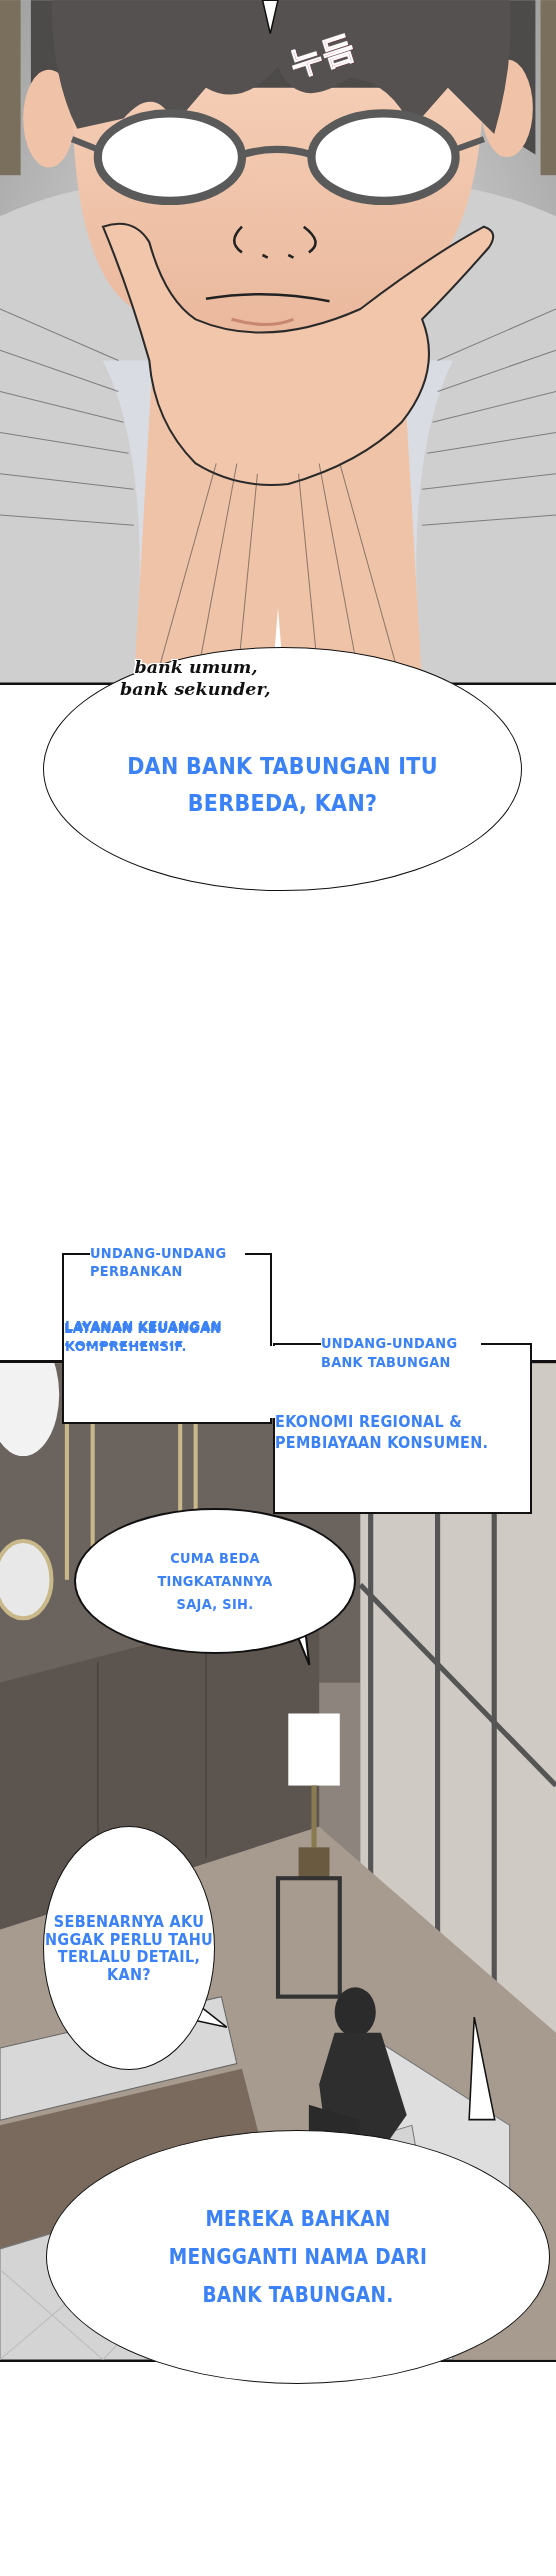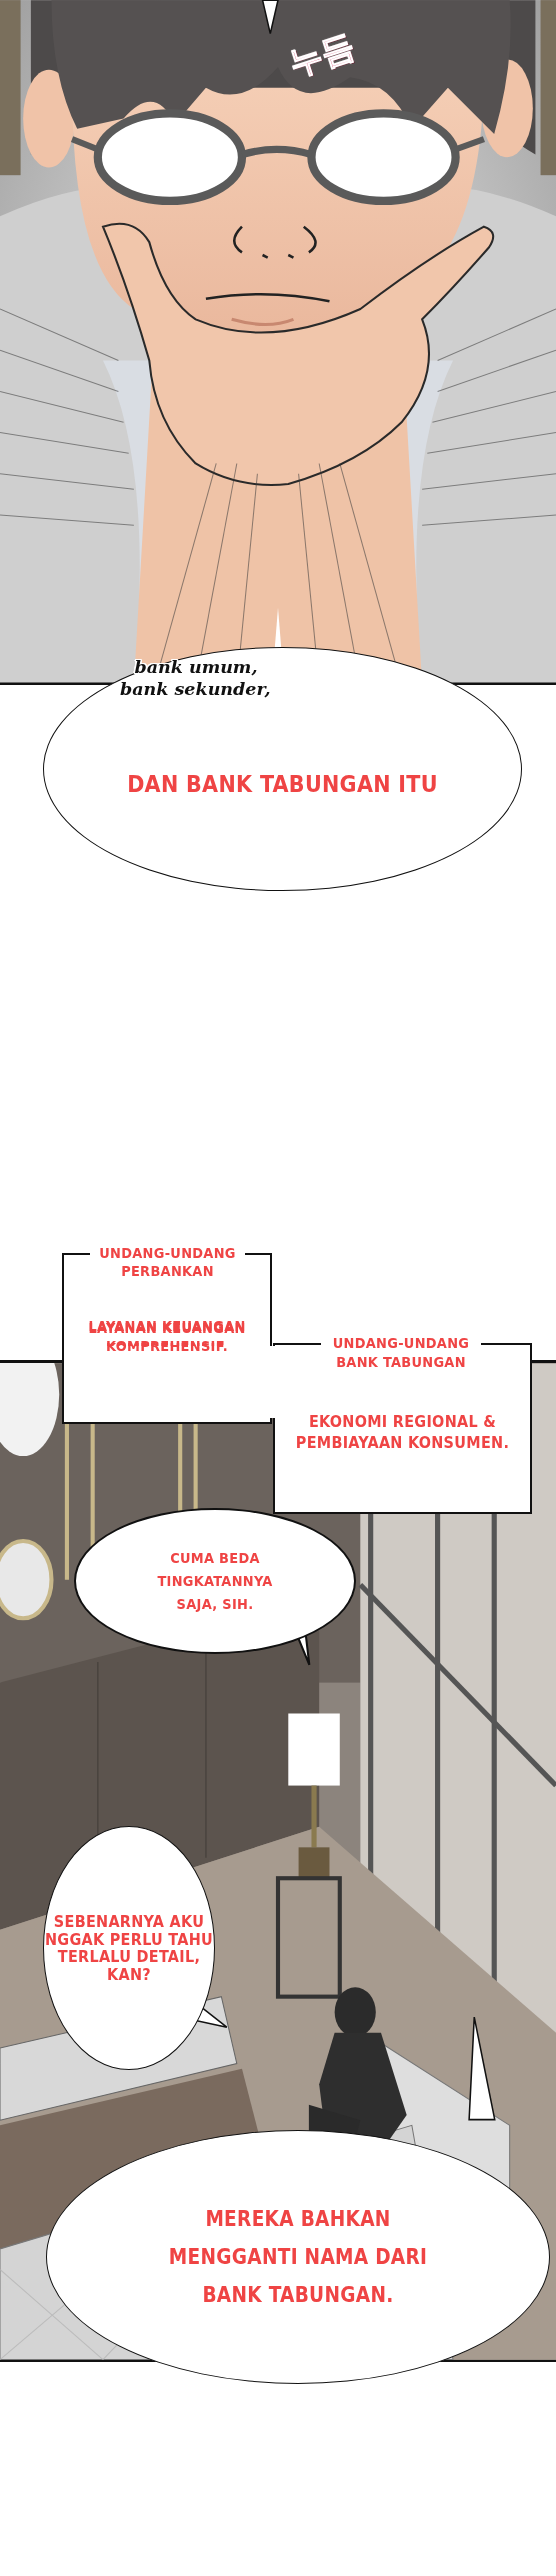--- a/index.html
+++ b/index.html
@@ -1,21 +1,21 @@
 <!DOCTYPE html>
 <html style="font-size:8.2px"><head>
 <meta charset="utf-8">
 <style>
   html, body { margin: 0; padding: 0; background: #ffffff; }
   body { width: 556px; height: 2576px; position: relative; overflow: hidden; font-family: "DejaVu Sans", sans-serif; }
   .abs { position: absolute; }
   .panel { position: absolute; overflow: hidden; }
   .comic-text {
     font-family: "DejaVu Sans Condensed", "DejaVu Sans", sans-serif;
-    font-weight: bold; color: #ef4444; text-align: center; text-transform: uppercase;
+    font-weight: bold; color: #3b82f6; text-transform: uppercase;
     letter-spacing: 0.3px;
   }
   .line { display: block; }
   .bubble {
     position: absolute; background: #fff; border: 2.1px solid #111; border-radius: 50%;
     display: flex; align-items: center; justify-content: center; flex-direction: column;
   }
   .caption-box {
     position: absolute; background: #fff; border: 3.1px solid #111;
   }
@@ -108,20 +108,21 @@
   <div class="sfx" style="left:289px; top:33px;">누듬</div>
 </div>
 
 <div class="italic-caption" style="left:120px; top:657px;">
   <span class="line" style="padding-left:14.4px;">bank umum,</span>
   <span class="line">bank sekunder,</span>
 </div>
 
 <div class="bubble comic-text" style="left:43px; top:647px; width:477px; height:242px; border-width:1.5px; font-size:23px; line-height:37px; z-index:1;">
   <span class="line" style="margin-top:31px;">DAN BANK TABUNGAN ITU</span>
+  <span class="line">BERBEDA, KAN?</span>
 </div>
 
 <div class="italic-caption" style="left:120px; top:657px; z-index:2;">
   <span class="line" style="padding-left:14.4px;">bank umum,</span>
   <span class="line">bank sekunder,</span>
 </div>
 
 <div class="panel" style="left:0; top:1360px; width:556px; height:997px; background:#8c847d; border-top:3.1px solid #111; border-bottom:2.6px solid #111;">
   <svg width="556" height="997" viewBox="0 0 1080 1935" style="position:absolute;left:0;top:0;">
 

